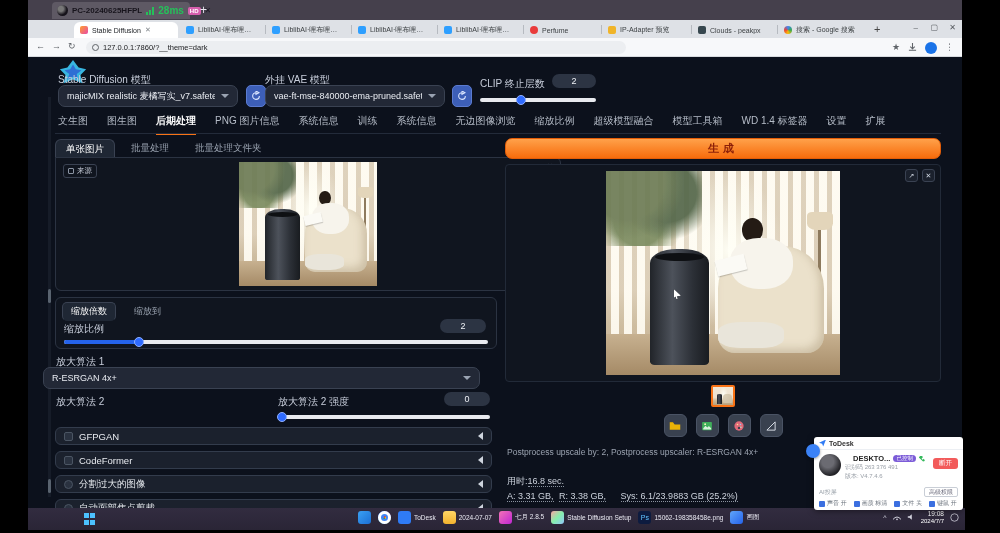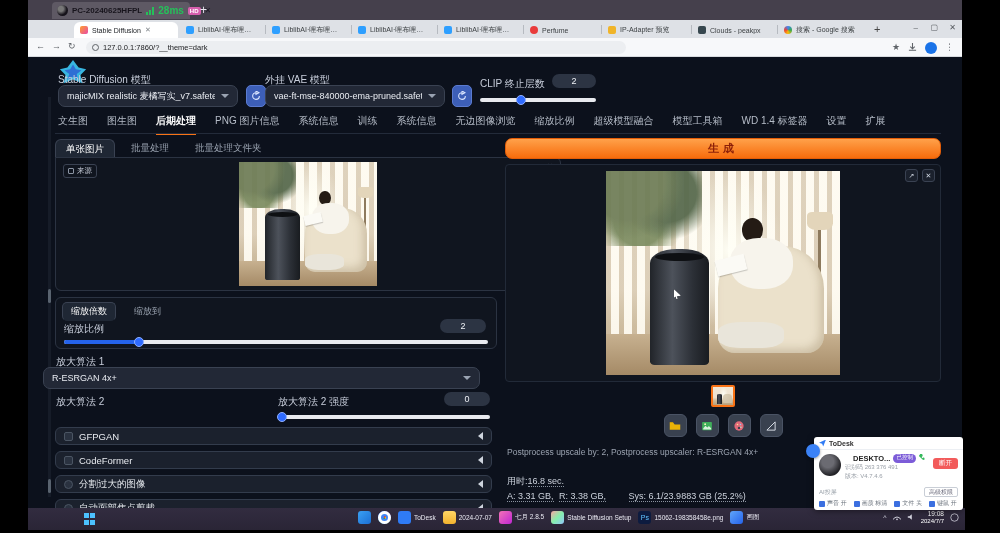--- a/index.html
+++ b/index.html
@@ -103,21 +103,21 @@
   .vscroll { position:absolute; left:20px; top:40px; width:3px; height:400px; background:#161c28; }
   .vthumb { position:absolute; left:0; width:3px; height:14px; background:#59636f; border-radius:2px; }
 
   
   .todesk { position:absolute; left:814px; top:437px; width:149px; height:73px; background:#fff; border-radius:3px; box-shadow:0 1px 6px rgba(0,0,0,.5); z-index:40; }
   .td-head { height:13px; border-bottom:1px solid #eceff3; display:flex; align-items:center; gap:3px; padding:0 5px; }
   .td-logo { width:7px; height:7px; background:#2f7bf5; clip-path:polygon(0 45%, 100% 0, 60% 100%, 45% 60%); }
   .td-title { font-size:7px; color:#333; font-weight:bold; }
   .td-body { position:relative; padding:4px 5px 0 5px; display:flex; gap:4px; }
   .td-avatar { width:22px; height:22px; border-radius:50%; background:radial-gradient(circle at 40% 35%, #6b6b72 0 30%, #232327 70%); flex:none; }
-  .td-name-row { display:flex; gap:3px;padding-left:8px; }
+  .td-name-row { display:flex; align-items:center; gap:3px;padding-left:8px; }
   .td-name { font-size:7.5px; font-weight:bold; color:#222; }
   .td-badge { font-size:5.5px; color:#fff; background:#7c5cd8; border-radius:5px; padding:1px 3px; line-height:1; }
   .td-phone { width:6px; height:6px; background:#35b95c; border-radius:1px; clip-path:polygon(20% 0,55% 0,65% 35%,45% 50%,60% 70%,85% 55%,100% 90%,70% 100%,0 35%); }
   .td-line { font-size:6px; color:#9aa0a8; line-height:1.45; white-space:nowrap; }
   .td-disc { position:absolute; right:5px; top:8px; background:#f25b5b; color:#fff; font-size:6.5px; border-radius:3px; padding:2px 6px; line-height:1; }
   .td-foot { position:absolute; left:0; right:0; bottom:2px; padding:0 5px; }
   .td-foot-row1 { display:flex; justify-content:space-between; align-items:center; margin-bottom:2px; }
   .td-left-label { font-size:6px; color:#98a0a8; }
   .td-perm { font-size:6px; color:#667; border:1px solid #c9ced6; border-radius:2px; padding:1px 4px; line-height:1; }
   .td-toggles { display:flex; gap:7px; }
@@ -429,21 +429,21 @@
       </span>
     </div>
 
     <span class="itxt" style="left:479px;top:390px">Postprocess upscale by: 2, Postprocess upscaler: R-ESRGAN 4x+</span>
     <span class="stat" style="left:479px;top:418px">
       <span>用时:</span><span class="u">16.8 sec.</span>
     </span>
     <span class="stat" style="left:479px;top:434px">
       <span class="u">A: 3.31 GB,</span>
       <span class="u" style="margin-left:3px">R: 3.38 GB,</span>
-      <span class="u" style="margin-left:20px">Sys: 6.1/23.9883 GB (25.2%)</span>
+      <span class="u" style="margin-left:12px">Sys: 6.1/23.9883 GB (25.2%)</span>
     </span>
   </div>
 
   <div class="todesk">
     <span class="td-bubble"></span>
     <div class="td-head">
       <span class="td-logo"></span>
       <span class="td-title">ToDesk</span>
     </div>
     <div class="td-body">

